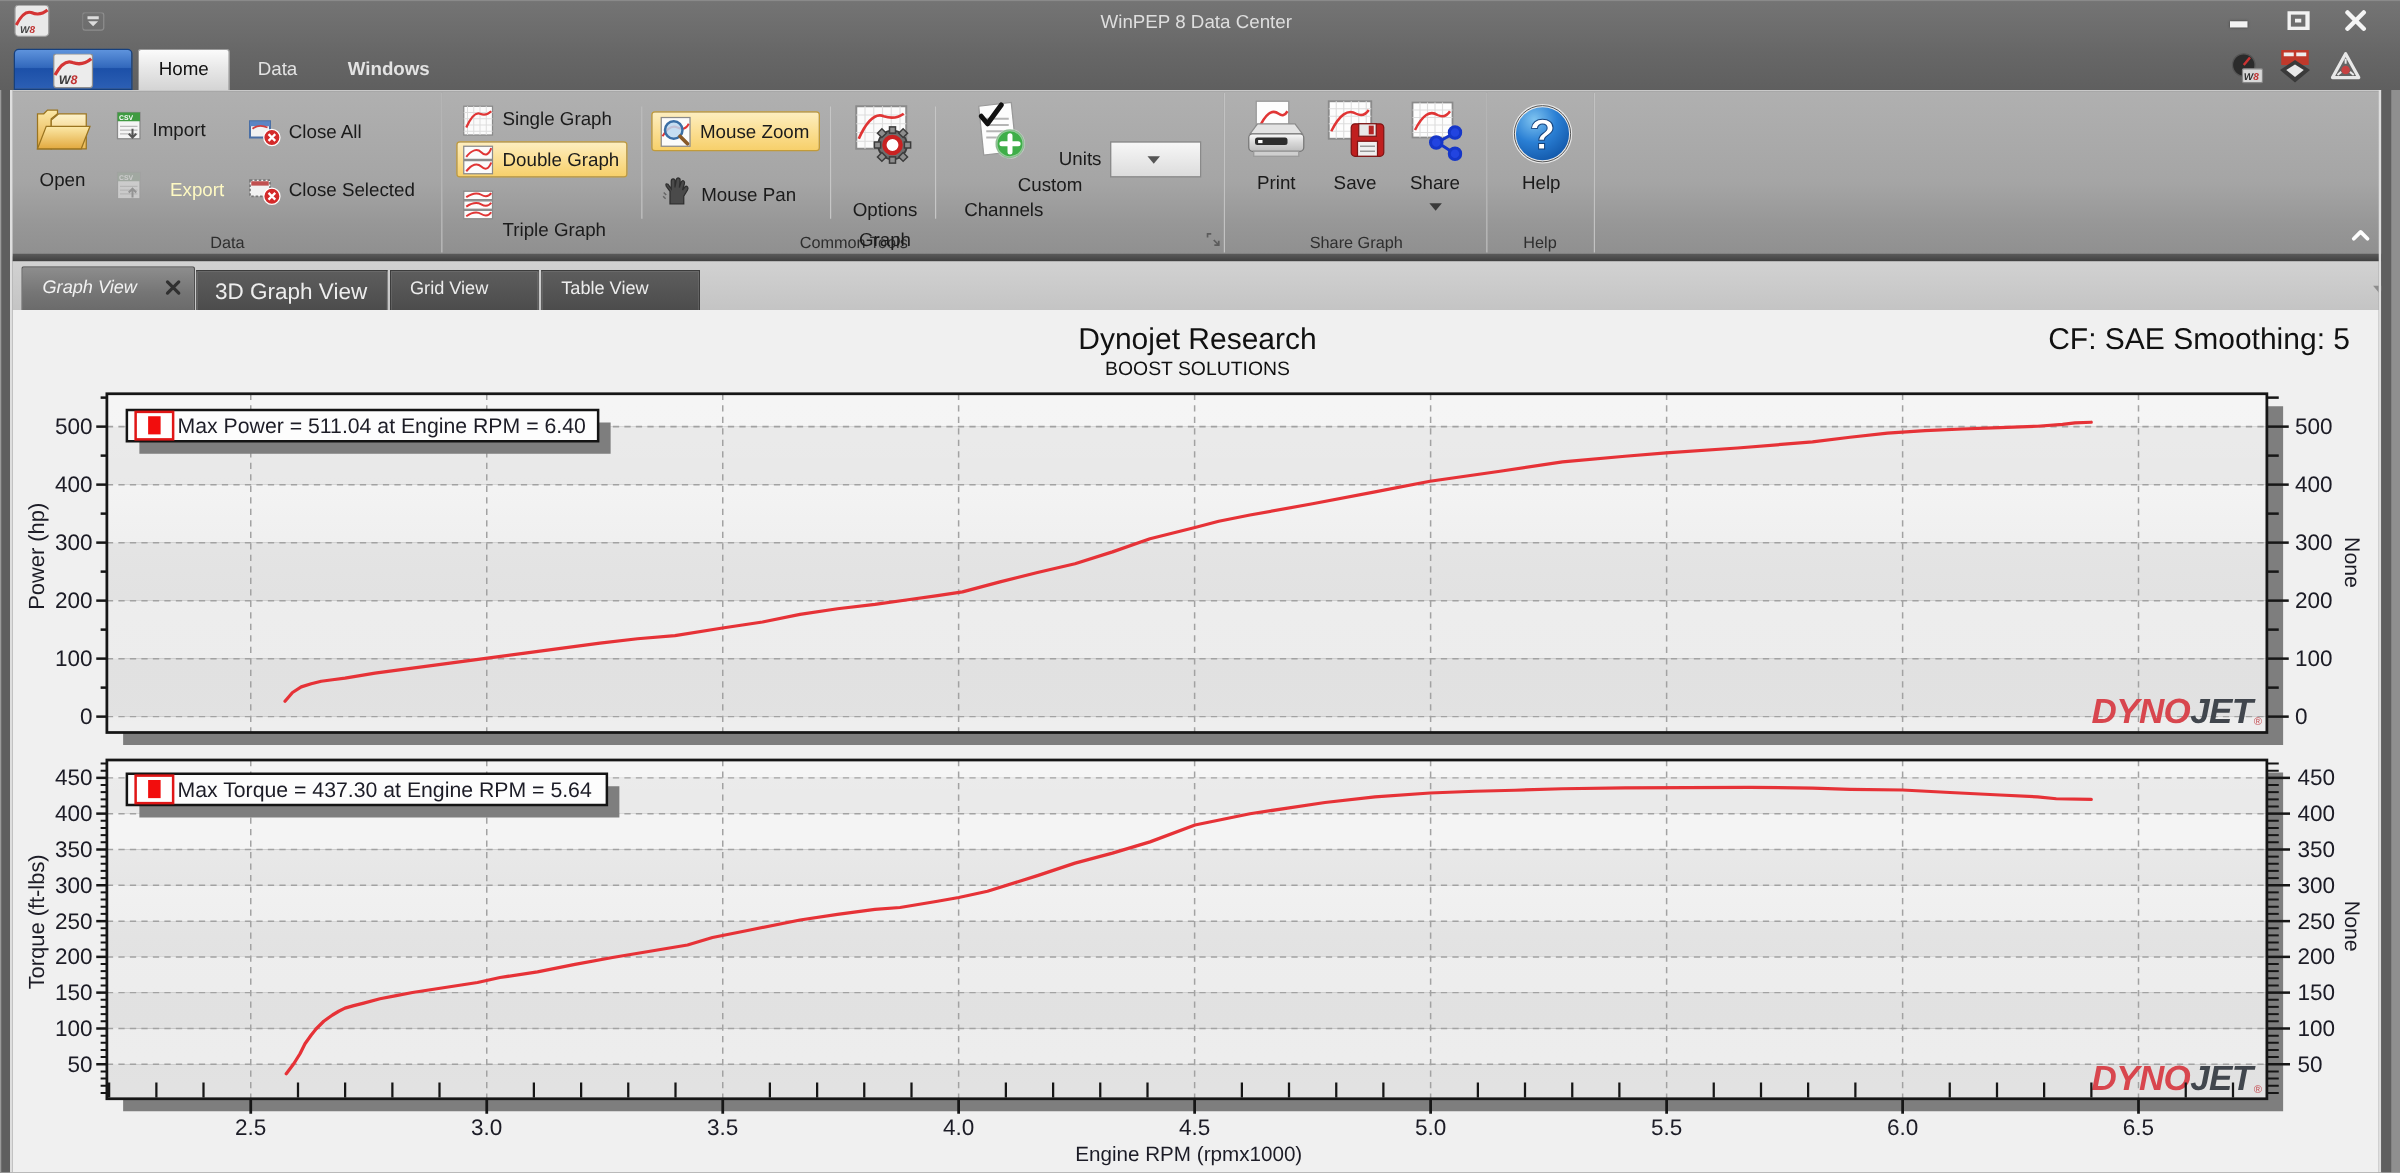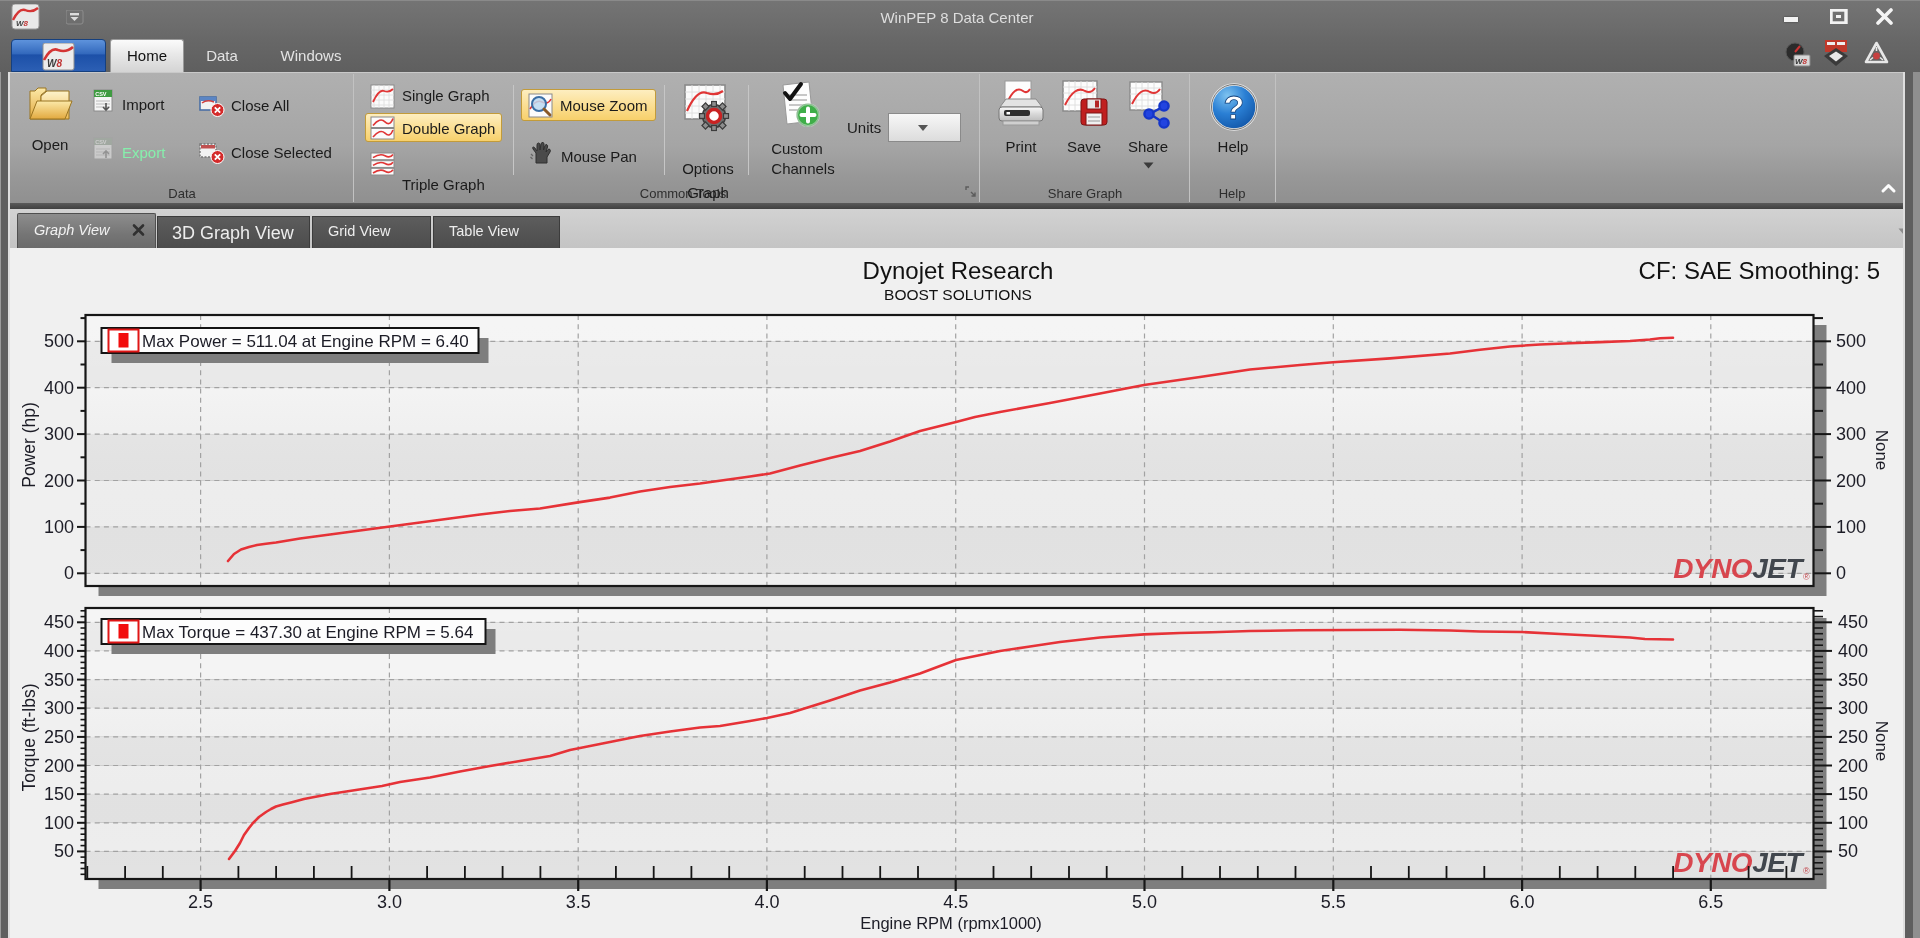--- a/index.html
+++ b/index.html
@@ -55,21 +55,21 @@
 
 <div class="abs" style="left:11px;top:39px;width:95px;height:33px;background:linear-gradient(#5e93dc,#3268bc 45%,#1c50a8 48%,#2c5fb4);border:1px solid #16407e;border-radius:4px 4px 0 0;"></div>
 <svg class="abs" style="left:42px;top:43px;" width="33" height="29" viewBox="0 0 33 29">
  <rect x="1" y="0" width="31" height="27" rx="2" fill="#ececec" stroke="#8f8f8f"></rect>
  <path d="M2 17 Q9 4 16 7 Q24 10 31 4" fill="none" stroke="#d43535" stroke-width="2.6"></path>
  <text x="5" y="24" font-size="10" font-weight="bold" font-style="italic" fill="#3a3a3a">W<tspan fill="#c03333">8</tspan></text>
 </svg>
 <div class="abs" style="left:110px;top:39px;width:74px;height:33px;background:linear-gradient(#fbfbfb,#e8e8e8 45%,#d4d4d4);border:1px solid #9a9a9a;border-bottom:none;border-radius:3px 3px 0 0;"></div>
 <div class="abs" style="left:147px;top:47px;transform:translateX(-50%);font-size:15px;color:#111;">Home</div>
 <div class="abs" style="left:222px;top:47px;transform:translateX(-50%);font-size:15px;color:#e3e3e3;">Data</div>
-<div class="abs" style="left:311px;top:47px;transform:translateX(-50%);font-size:15px;color:#e3e3e3;">Windows</div>
+<div class="abs" style="left:311px;top:47px;transform:translateX(-50%);font-size:15px;color:#e3e3e3;font-weight:bold;">Windows</div>
 
 <div class="abs" style="left:8px;top:72px;width:2px;height:133px;background:#cfcfcf;"></div>
 <div class="abs" style="left:10px;top:72px;width:1897px;height:133px;background:linear-gradient(#b0b0b0,#a5a5a5 55%,#979797 80%,#8f8f8f);border-top:1px solid #c9c9c9;"></div>
 <div class="abs" style="left:10px;top:203px;width:1897px;height:6px;background:linear-gradient(#5a5a5a,#404040);"></div>
 <div class="abs" style="left:353px;top:74px;width:1px;height:128px;background:#858585;border-right:1px solid #c2c2c2;"></div>
 <div class="abs" style="left:979px;top:74px;width:1px;height:128px;background:#858585;border-right:1px solid #c2c2c2;"></div>
 <div class="abs" style="left:1189px;top:74px;width:1px;height:128px;background:#858585;border-right:1px solid #c2c2c2;"></div>
 <div class="abs" style="left:1275px;top:74px;width:1px;height:128px;background:#858585;border-right:1px solid #c2c2c2;"></div>
 <div class="glbl" style="left:182px;top:186px;">Data</div>
 <div class="glbl" style="left:655px;top:186px;margin-left:28px;">Common Tools</div>
@@ -107,21 +107,21 @@
  <path d="M14 14 L14 21 M11 18 L14 21 L17 18" stroke="#555" stroke-width="1.6" fill="none"></path>
 </svg>
 <div class="lbl" style="left:122px;top:96px;">Import</div>
 <svg class="abs" style="left:92px;top:137px;" width="24" height="23" viewBox="0 0 24 23" opacity="0.55">
  <rect x="2" y="1" width="18" height="21" fill="#ececec" stroke="#9d9d9d"></rect>
  <rect x="2" y="1" width="18" height="7" fill="#9dab9d"></rect>
  <text x="3.2" y="7" font-size="5.5" font-weight="bold" fill="#eee">CSV</text>
  <path d="M4 12 H18 M4 15 H18 M4 18 H18" stroke="#c5c5c5" stroke-width="1"></path>
  <path d="M14 21 L14 14 M11 17 L14 14 L17 17" stroke="#888" stroke-width="1.6" fill="none"></path>
 </svg>
-<div class="lbl" style="left:122px;top:144px;color:#86efac;">Export</div>
+<div class="lbl" style="left:136px;top:144px;color:#fef9c3;">Export</div>
 <svg class="abs" style="left:199px;top:93px;" width="26" height="25" viewBox="0 0 26 25">
  <rect x="1" y="4" width="16" height="13" fill="#f2f2f2" stroke="#4a6fa5" stroke-width="1.6"></rect>
  <rect x="1" y="4" width="16" height="4" fill="#5b85c4"></rect>
  <path d="M3 10 Q8 6 15 9" stroke="#d04040" stroke-width="1.5" fill="none"></path>
  <circle cx="18.5" cy="17" r="6.5" fill="#d42a2a" stroke="#fff"></circle>
  <path d="M15.8 14.3 L21.2 19.7 M21.2 14.3 L15.8 19.7" stroke="#fff" stroke-width="1.8"></path>
 </svg>
 <div class="lbl" style="left:231px;top:97px;">Close All</div>
 <svg class="abs" style="left:199px;top:140px;" width="26" height="25" viewBox="0 0 26 25">
  <rect x="1" y="4" width="16" height="13" fill="#f2f2f2" stroke="#777" stroke-dasharray="2 1.5" stroke-width="1.4"></rect>
@@ -194,21 +194,21 @@
 <div class="lbl" style="left:708px;top:160px;transform:translateX(-50%);">Options</div>
 
 <svg class="abs" style="left:775px;top:81px;" width="48" height="54" viewBox="0 0 48 54">
  <path d="M8 4 L34 1 L38 40 L12 43 Z" fill="#fdfdfd" stroke="#999"></path>
  <path d="M14 14 H32 M14 19 H32 M14 24 H32 M14 29 H32" stroke="#b5b5b5" stroke-width="1.6"></path>
  <path d="M10 12 L15 18 L26 3" fill="none" stroke="#111" stroke-width="4" stroke-linecap="round" stroke-linejoin="round"></path>
  <circle cx="33" cy="34" r="11" fill="#3fae49" stroke="#1c7a26" stroke-width="1.2"></circle>
  <circle cx="33" cy="34" r="11" fill="none" stroke="#fff" stroke-opacity="0.5" stroke-width="2"></circle>
  <path d="M33 27.5 V40.5 M26.5 34 H39.5" stroke="#fff" stroke-width="4" stroke-linecap="round"></path>
 </svg>
-<div class="lbl" style="left:797px;top:140px;transform:translateX(-50%);text-align:center;">Custom</div>
+<div class="lbl" style="left:840px;top:140px;transform:translateX(-50%);text-align:center;">Custom</div>
 <div class="lbl" style="left:803px;top:160px;transform:translateX(-50%);">Channels</div>
 <div class="lbl" style="left:847px;top:119px;">Units</div>
 <div class="abs" style="left:888px;top:113px;width:73px;height:29px;background:linear-gradient(#f7f7f7,#dcdcdc);border:1px solid #8a8a8a;"></div>
 <svg class="abs" style="left:917px;top:124px;" width="12" height="8" viewBox="0 0 12 8">
     <path d="M1 1 L11 1 L6 7 Z" fill="#555"></path>
   </svg>
 
 <svg class="abs" style="left:997px;top:79px;" width="48" height="50" viewBox="0 0 48 50">
  <rect x="8" y="2" width="26" height="26" fill="#fdfdfd" stroke="#999"></rect>
  <path d="M10 24 Q18 6 26 12 Q30 15 33 10" fill="none" stroke="#e03535" stroke-width="2"></path>

